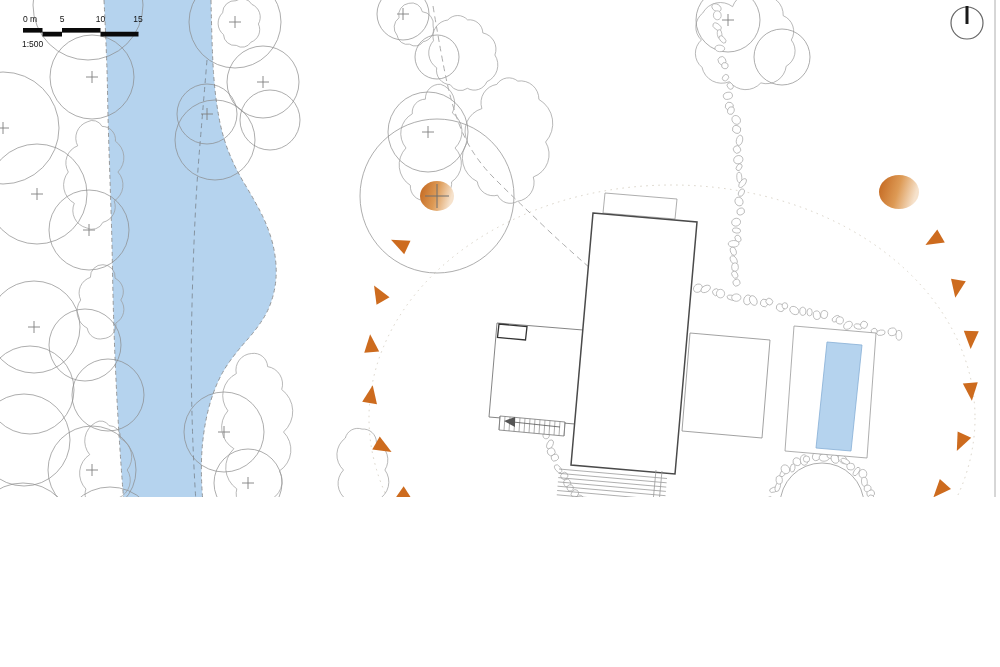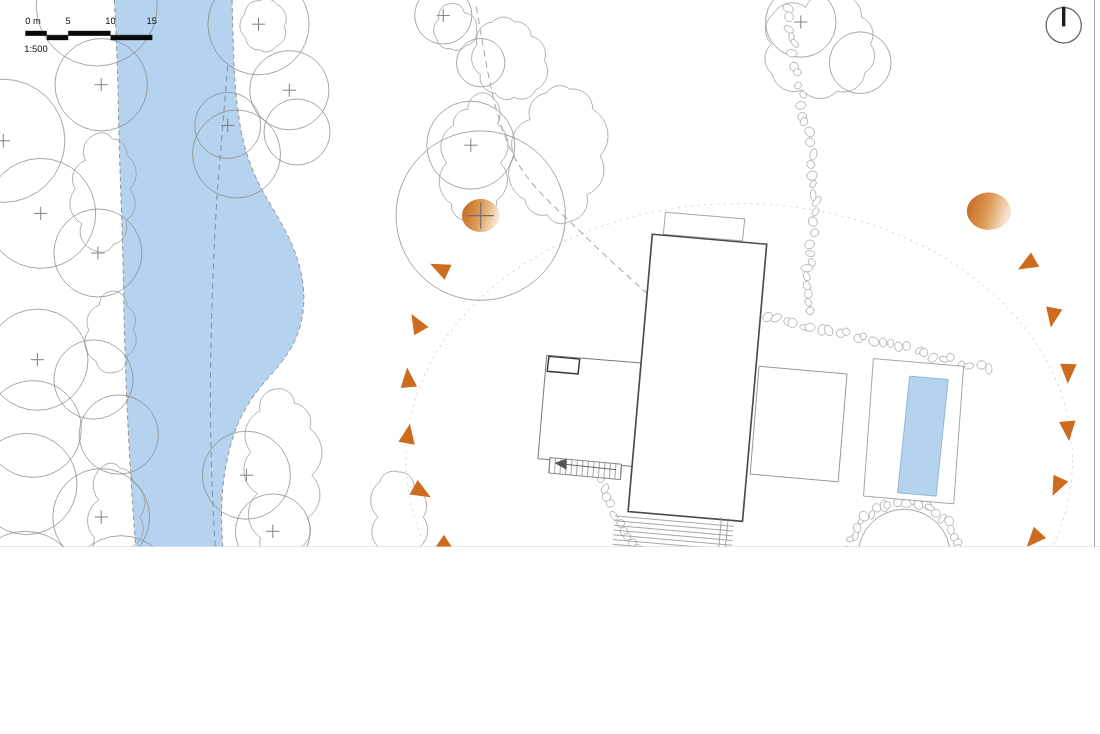--- a/index.html
+++ b/index.html
@@ -1,16 +1,16 @@
 <!DOCTYPE html>
 <html><head>
 <meta charset="utf-8">
 <style>
   html,body{margin:0;padding:0;background:#fff;}
-  .sheet{position:relative;width:1000px;height:497px;background:#a3a3a3;overflow:hidden;
+  .sheet{position:relative;width:1000px;height:497px;background:#fca5a5;overflow:hidden;
          font-family:"Liberation Sans",sans-serif;}
   svg{display:block;}
   text{font-family:"Liberation Sans",sans-serif;}
 </style>
 </head>
 <body>
 
 <div class="sheet">
   <svg width="1000" height="667" viewBox="0 0 1000 667" xmlns="http://www.w3.org/2000/svg">
       <defs>

